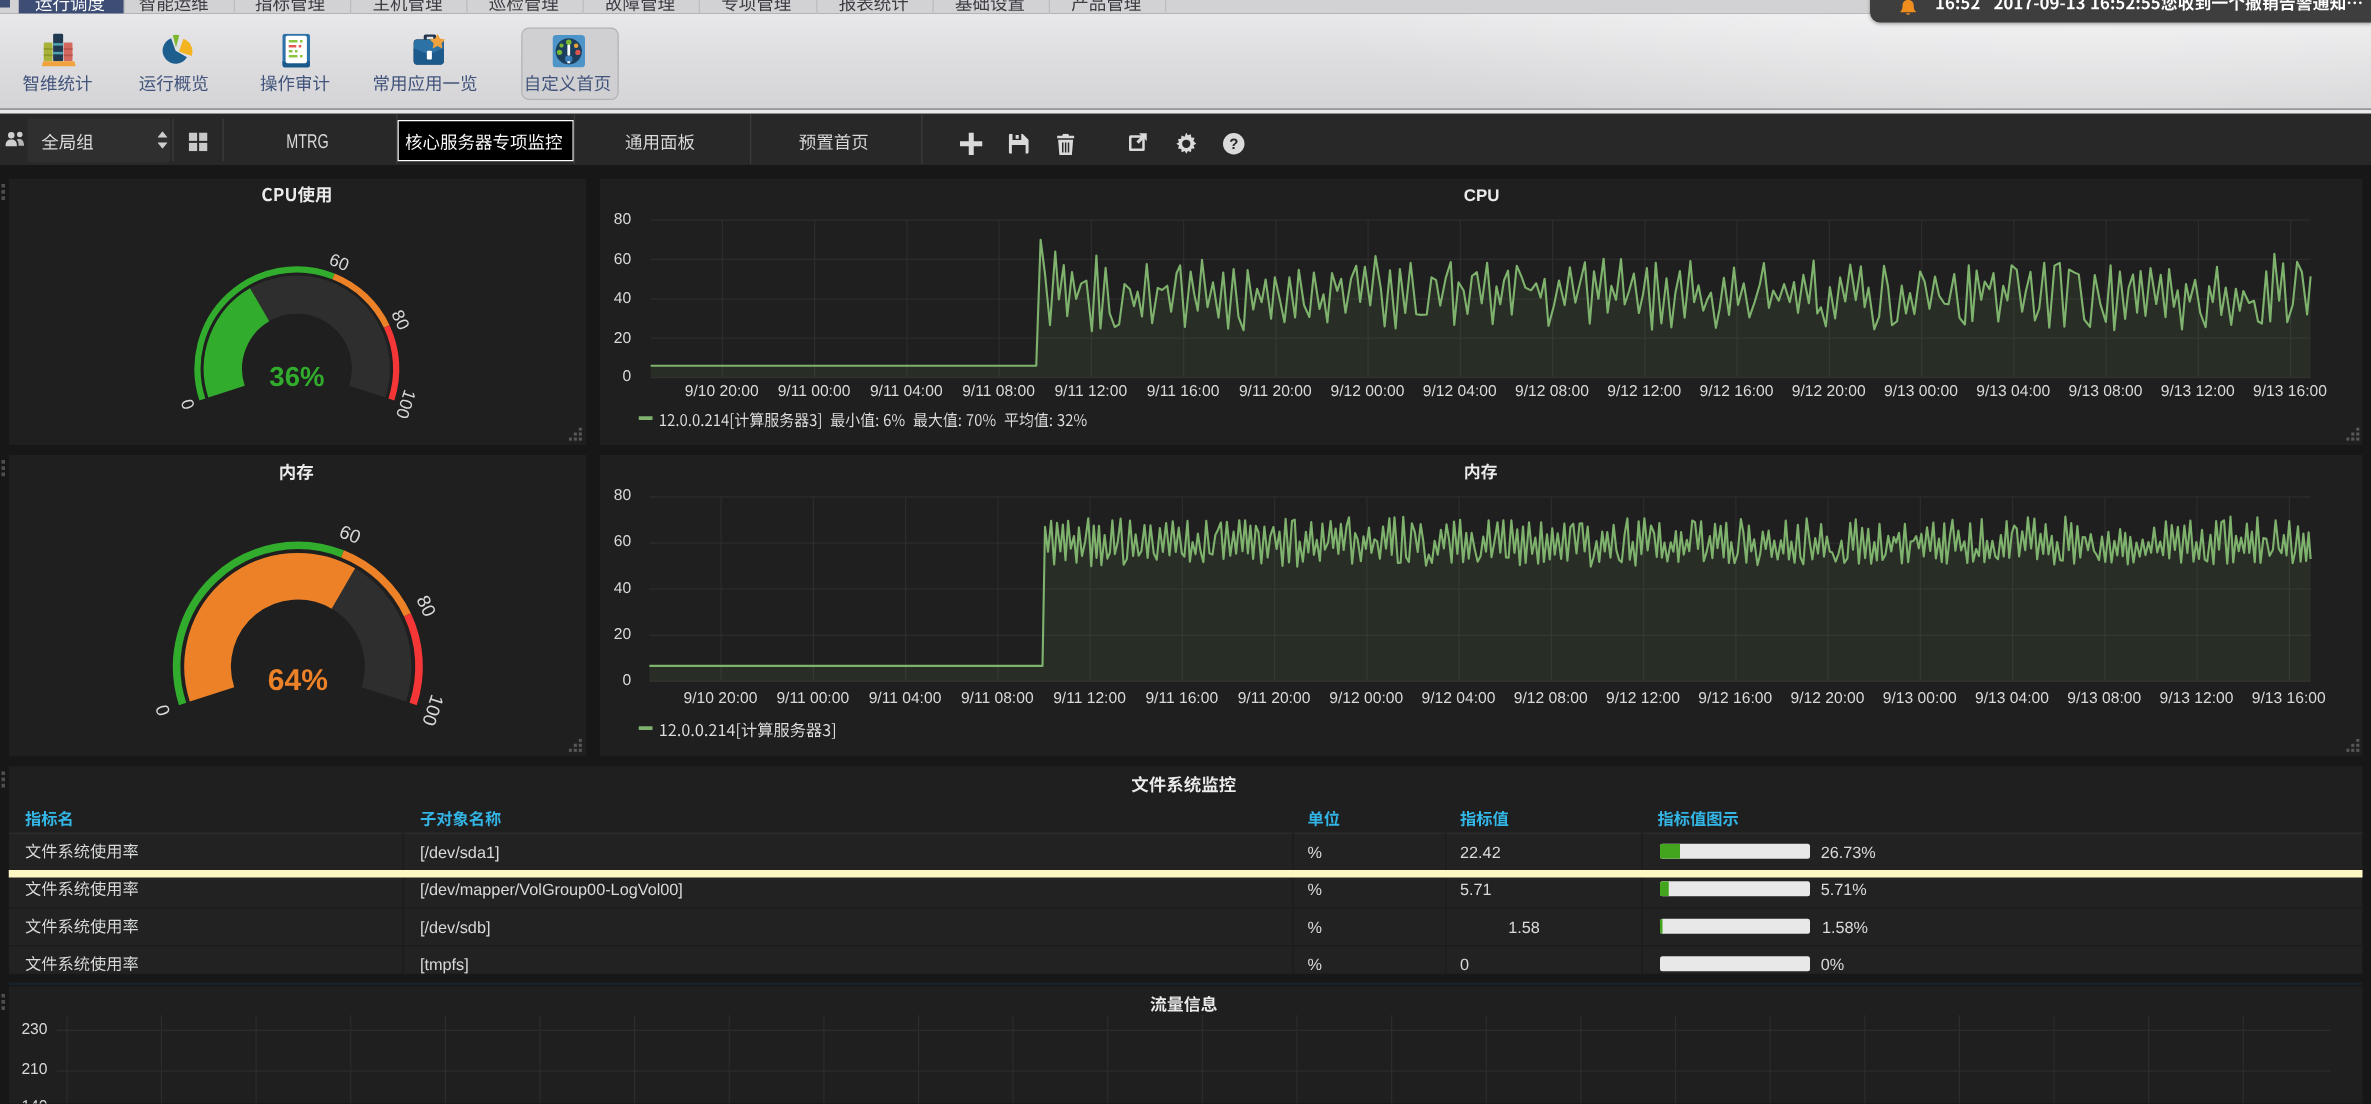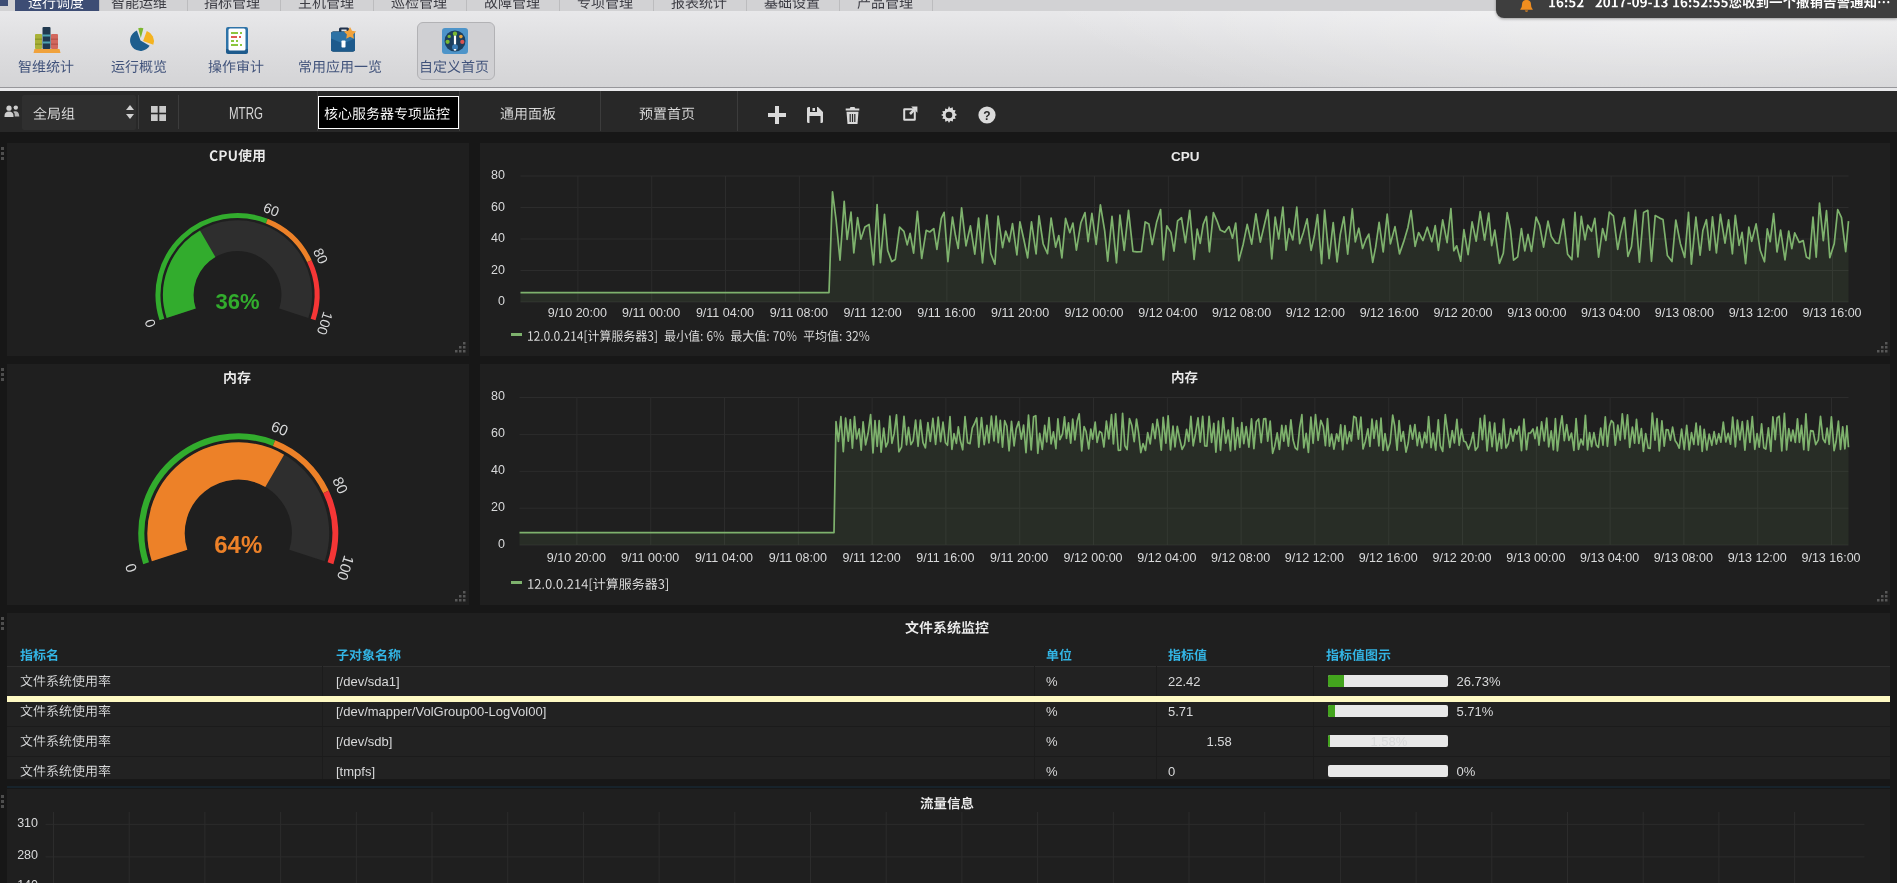--- a/index.html
+++ b/index.html
@@ -568,21 +568,21 @@
         <svg width="93" height="19" viewBox="0 0 93 19" style="display:block;overflow:visible">
           <path fill="#d8d9da" transform="translate(0 13.8)" d="M5.5 -10.7C5.9 -10.1 6.3 -9.2 6.5 -8.7L7.5 -9.0C7.4 -9.5 6.9 -10.4 6.5 -11.0ZM0.7 -8.6V-7.7H2.7C3.4 -5.7 4.5 -4.0 5.8 -2.6C4.4 -1.4 2.6 -0.5 0.5 0.1C0.7 0.3 1.0 0.8 1.1 1.0C3.2 0.3 5.1 -0.6 6.5 -1.9C8.0 -0.6 9.8 0.4 11.9 0.9C12.1 0.7 12.3 0.3 12.6 0.1C10.5 -0.5 8.7 -1.4 7.3 -2.6C8.6 -4.0 9.6 -5.6 10.3 -7.7H12.4V-8.6ZM6.6 -3.3C5.3 -4.5 4.4 -6.0 3.7 -7.7H9.2C8.6 -5.9 7.7 -4.5 6.6 -3.3Z M17.1 -4.4V-3.5H20.9V1.0H21.8V-3.5H25.4V-4.4H21.8V-7.3H24.8V-8.3H21.8V-10.8H20.9V-8.3H19.1C19.3 -8.8 19.4 -9.5 19.6 -10.1L18.6 -10.3C18.3 -8.6 17.8 -6.9 17.0 -5.8C17.3 -5.7 17.7 -5.5 17.8 -5.3C18.2 -5.9 18.5 -6.6 18.8 -7.3H20.9V-4.4ZM16.5 -10.9C15.8 -8.9 14.6 -7.0 13.4 -5.7C13.6 -5.5 13.9 -5.0 14.0 -4.7C14.4 -5.2 14.8 -5.7 15.2 -6.2V1.0H16.1V-7.8C16.6 -8.7 17.0 -9.6 17.4 -10.6Z M29.7 -2.9C29.0 -2.0 27.9 -1.0 26.9 -0.4C27.2 -0.2 27.6 0.1 27.8 0.3C28.8 -0.4 29.9 -1.5 30.7 -2.6ZM34.3 -2.5C35.3 -1.6 36.7 -0.4 37.3 0.3L38.2 -0.3C37.5 -1.0 36.1 -2.2 35.0 -3.0ZM34.6 -5.8C35.0 -5.5 35.3 -5.1 35.7 -4.7L30.0 -4.3C31.9 -5.3 33.9 -6.5 35.8 -8.0L35.1 -8.6C34.4 -8.0 33.7 -7.5 33.0 -7.1L29.8 -6.9C30.8 -7.6 31.7 -8.4 32.6 -9.3C34.3 -9.5 35.9 -9.7 37.1 -10.0L36.4 -10.8C34.3 -10.3 30.6 -9.9 27.4 -9.8C27.5 -9.6 27.6 -9.2 27.6 -8.9C28.8 -9.0 30.0 -9.1 31.2 -9.2C30.4 -8.3 29.4 -7.5 29.1 -7.3C28.7 -7.0 28.4 -6.8 28.1 -6.8C28.2 -6.5 28.4 -6.1 28.4 -5.9C28.7 -6.0 29.1 -6.1 31.7 -6.2C30.6 -5.5 29.6 -5.0 29.2 -4.8C28.4 -4.4 27.8 -4.1 27.4 -4.1C27.5 -3.8 27.6 -3.4 27.7 -3.2C28.0 -3.3 28.5 -3.4 32.1 -3.7V-0.3C32.1 -0.1 32.1 -0.1 31.9 -0.1C31.7 -0.0 30.9 -0.0 30.2 -0.1C30.3 0.2 30.5 0.6 30.5 0.9C31.5 0.9 32.1 0.9 32.6 0.7C33.0 0.6 33.1 0.3 33.1 -0.2V-3.7L36.3 -4.0C36.7 -3.5 37.0 -3.1 37.3 -2.8L38.0 -3.3C37.5 -4.1 36.4 -5.3 35.4 -6.2Z M48.1 -4.6V-0.5C48.1 0.5 48.3 0.8 49.2 0.8C49.4 0.8 50.2 0.8 50.3 0.8C51.2 0.8 51.4 0.3 51.5 -1.5C51.2 -1.5 50.8 -1.7 50.6 -1.9C50.6 -0.3 50.5 -0.1 50.2 -0.1C50.1 -0.1 49.5 -0.1 49.4 -0.1C49.1 -0.1 49.0 -0.1 49.0 -0.5V-4.6ZM45.6 -4.5C45.6 -2.0 45.3 -0.6 43.1 0.2C43.3 0.4 43.6 0.8 43.7 1.0C46.1 0.0 46.5 -1.6 46.6 -4.5ZM39.5 -0.7 39.8 0.3C40.9 -0.1 42.5 -0.6 43.9 -1.1L43.8 -1.9C42.2 -1.4 40.6 -1.0 39.5 -0.7ZM46.7 -10.7C47.0 -10.2 47.3 -9.5 47.4 -9.0H44.3V-8.2H46.6C46.0 -7.3 45.1 -6.1 44.9 -5.9C44.6 -5.6 44.3 -5.5 44.0 -5.5C44.1 -5.3 44.3 -4.8 44.4 -4.5C44.7 -4.7 45.3 -4.7 50.0 -5.2C50.2 -4.8 50.4 -4.5 50.5 -4.2L51.3 -4.7C50.9 -5.4 50.1 -6.7 49.4 -7.6L48.6 -7.2C48.9 -6.8 49.2 -6.4 49.5 -6.0L45.9 -5.7C46.5 -6.4 47.2 -7.4 47.8 -8.2H51.3V-9.0H47.6L48.4 -9.3C48.3 -9.7 47.9 -10.4 47.6 -10.9ZM39.8 -5.5C40.0 -5.6 40.3 -5.7 41.8 -5.9C41.3 -5.1 40.8 -4.4 40.5 -4.2C40.1 -3.7 39.8 -3.4 39.5 -3.3C39.6 -3.1 39.8 -2.6 39.9 -2.4C40.1 -2.5 40.6 -2.7 43.8 -3.4C43.8 -3.6 43.8 -4.0 43.8 -4.2L41.3 -3.8C42.3 -4.9 43.3 -6.3 44.1 -7.7L43.2 -8.2C43.0 -7.7 42.7 -7.2 42.4 -6.8L40.8 -6.6C41.6 -7.7 42.4 -9.2 43.0 -10.5L42.0 -11.0C41.5 -9.4 40.5 -7.7 40.2 -7.3C39.9 -6.9 39.7 -6.6 39.4 -6.5C39.6 -6.2 39.7 -5.7 39.8 -5.5Z M59.8 -10.9V-9.5H56.2V-8.6H59.8V-7.3H56.5V-3.7H59.7C59.6 -3.0 59.4 -2.3 59.0 -1.7C58.3 -2.2 57.8 -2.8 57.4 -3.4L56.5 -3.2C57.0 -2.3 57.7 -1.6 58.4 -1.1C57.8 -0.5 57.0 -0.1 55.7 0.3C55.9 0.5 56.2 0.9 56.3 1.1C57.6 0.7 58.6 0.1 59.2 -0.5C60.6 0.3 62.2 0.8 64.1 1.1C64.2 0.8 64.4 0.4 64.6 0.2C62.8 -0.0 61.1 -0.5 59.8 -1.2C60.3 -2.0 60.6 -2.8 60.7 -3.7H64.1V-7.3H60.7V-8.6H64.5V-9.5H60.7V-10.9ZM57.5 -6.5H59.8V-5.1L59.8 -4.5H57.5ZM60.7 -6.5H63.1V-4.5H60.7L60.7 -5.1ZM55.6 -10.9C54.8 -9.0 53.6 -7.0 52.3 -5.8C52.4 -5.6 52.7 -5.1 52.8 -4.8C53.3 -5.3 53.8 -5.9 54.2 -6.5V1.1H55.2V-8.0C55.7 -8.8 56.2 -9.7 56.5 -10.7Z M67.0 -10.0V-5.3C67.0 -3.5 66.9 -1.2 65.4 0.5C65.6 0.6 66.0 0.9 66.2 1.1C67.2 0.0 67.6 -1.5 67.8 -3.0H71.1V0.9H72.1V-3.0H75.6V-0.3C75.6 -0.1 75.5 0.0 75.2 0.0C75.0 0.1 74.1 0.1 73.2 0.0C73.3 0.3 73.5 0.7 73.5 1.0C74.7 1.0 75.5 1.0 75.9 0.8C76.4 0.7 76.5 0.4 76.5 -0.3V-10.0ZM68.0 -9.1H71.1V-7.0H68.0ZM75.6 -9.1V-7.0H72.1V-9.1ZM68.0 -6.1H71.1V-3.9H67.9C67.9 -4.4 68.0 -4.8 68.0 -5.3ZM75.6 -6.1V-3.9H72.1V-6.1Z M88.8 -8.4C88.3 -7.8 87.5 -7.1 86.9 -6.7L87.6 -6.2C88.2 -6.6 89.0 -7.3 89.6 -7.9ZM78.7 -4.4 79.2 -3.6C80.1 -4.0 81.1 -4.6 82.1 -5.1L82.0 -5.9C80.8 -5.3 79.5 -4.7 78.7 -4.4ZM79.1 -7.8C79.8 -7.3 80.7 -6.7 81.1 -6.3L81.8 -6.9C81.3 -7.3 80.5 -7.9 79.8 -8.3ZM86.8 -5.3C87.7 -4.8 88.8 -4.0 89.4 -3.5L90.1 -4.0C89.5 -4.6 88.4 -5.3 87.5 -5.8ZM78.7 -2.6V-1.7H84.0V1.0H85.0V-1.7H90.3V-2.6H85.0V-3.7H84.0V-2.6ZM83.7 -10.8C83.8 -10.5 84.1 -10.1 84.3 -9.8H78.9V-8.9H83.7C83.3 -8.2 82.9 -7.7 82.7 -7.5C82.5 -7.3 82.3 -7.1 82.1 -7.1C82.2 -6.9 82.3 -6.5 82.4 -6.3C82.6 -6.4 82.9 -6.4 84.4 -6.5C83.7 -5.9 83.2 -5.4 82.9 -5.2C82.5 -4.8 82.1 -4.6 81.9 -4.5C82.0 -4.3 82.1 -3.9 82.1 -3.7C82.4 -3.8 82.9 -3.9 86.3 -4.2C86.4 -4.0 86.6 -3.7 86.6 -3.5L87.4 -3.9C87.1 -4.5 86.5 -5.4 85.9 -6.1L85.2 -5.8C85.4 -5.5 85.6 -5.2 85.8 -4.9L83.5 -4.7C84.6 -5.6 85.8 -6.8 86.8 -8.0L86.0 -8.4C85.8 -8.1 85.4 -7.7 85.2 -7.4L83.5 -7.3C83.9 -7.7 84.3 -8.3 84.7 -8.9H90.2V-9.8H85.4C85.2 -10.1 84.9 -10.6 84.6 -11.0Z"></path>
         </svg>
       </div>
 <div class="lt" style="left:329.5px;top:8px;font-size:13px">[/dev/sdb]</div>
 <div class="lt" style="left:1039.5px;top:8px;font-size:13px">%</div>
 <div class="lt" style="left:1200px;top:8px;font-size:13px">1.58</div>
 <div style="position:absolute;left:1321.5px;top:8.5px;width:120px;height:12.5px;background:#e8e8e8;border-radius:2px;overflow:hidden">
         <div style="position:absolute;left:0;top:0;width:1.9px;height:12.5px;background:#43a41d"></div>
       </div>
-<div class="lt" style="left:1364px;top:8px;font-size:13px">1.58%</div>
+<div class="lt" style="left:1451px;top:8px;font-size:13px">1.58%</div>
 </div>
 <div style="position:absolute;left:6.5px;top:756px;width:1883.5px;height:23px;background:rgba(255,255,255,0.015);border-bottom:1px solid #181818;overflow:hidden">
 <div style="position:absolute;left:13.5px;top:6px;">
         <svg width="93" height="19" viewBox="0 0 93 19" style="display:block;overflow:visible">
           <path fill="#d8d9da" transform="translate(0 13.8)" d="M5.5 -10.7C5.9 -10.1 6.3 -9.2 6.5 -8.7L7.5 -9.0C7.4 -9.5 6.9 -10.4 6.5 -11.0ZM0.7 -8.6V-7.7H2.7C3.4 -5.7 4.5 -4.0 5.8 -2.6C4.4 -1.4 2.6 -0.5 0.5 0.1C0.7 0.3 1.0 0.8 1.1 1.0C3.2 0.3 5.1 -0.6 6.5 -1.9C8.0 -0.6 9.8 0.4 11.9 0.9C12.1 0.7 12.3 0.3 12.6 0.1C10.5 -0.5 8.7 -1.4 7.3 -2.6C8.6 -4.0 9.6 -5.6 10.3 -7.7H12.4V-8.6ZM6.6 -3.3C5.3 -4.5 4.4 -6.0 3.7 -7.7H9.2C8.6 -5.9 7.7 -4.5 6.6 -3.3Z M17.1 -4.4V-3.5H20.9V1.0H21.8V-3.5H25.4V-4.4H21.8V-7.3H24.8V-8.3H21.8V-10.8H20.9V-8.3H19.1C19.3 -8.8 19.4 -9.5 19.6 -10.1L18.6 -10.3C18.3 -8.6 17.8 -6.9 17.0 -5.8C17.3 -5.7 17.7 -5.5 17.8 -5.3C18.2 -5.9 18.5 -6.6 18.8 -7.3H20.9V-4.4ZM16.5 -10.9C15.8 -8.9 14.6 -7.0 13.4 -5.7C13.6 -5.5 13.9 -5.0 14.0 -4.7C14.4 -5.2 14.8 -5.7 15.2 -6.2V1.0H16.1V-7.8C16.6 -8.7 17.0 -9.6 17.4 -10.6Z M29.7 -2.9C29.0 -2.0 27.9 -1.0 26.9 -0.4C27.2 -0.2 27.6 0.1 27.8 0.3C28.8 -0.4 29.9 -1.5 30.7 -2.6ZM34.3 -2.5C35.3 -1.6 36.7 -0.4 37.3 0.3L38.2 -0.3C37.5 -1.0 36.1 -2.2 35.0 -3.0ZM34.6 -5.8C35.0 -5.5 35.3 -5.1 35.7 -4.7L30.0 -4.3C31.9 -5.3 33.9 -6.5 35.8 -8.0L35.1 -8.6C34.4 -8.0 33.7 -7.5 33.0 -7.1L29.8 -6.9C30.8 -7.6 31.7 -8.4 32.6 -9.3C34.3 -9.5 35.9 -9.7 37.1 -10.0L36.4 -10.8C34.3 -10.3 30.6 -9.9 27.4 -9.8C27.5 -9.6 27.6 -9.2 27.6 -8.9C28.8 -9.0 30.0 -9.1 31.2 -9.2C30.4 -8.3 29.4 -7.5 29.1 -7.3C28.7 -7.0 28.4 -6.8 28.1 -6.8C28.2 -6.5 28.4 -6.1 28.4 -5.9C28.7 -6.0 29.1 -6.1 31.7 -6.2C30.6 -5.5 29.6 -5.0 29.2 -4.8C28.4 -4.4 27.8 -4.1 27.4 -4.1C27.5 -3.8 27.6 -3.4 27.7 -3.2C28.0 -3.3 28.5 -3.4 32.1 -3.7V-0.3C32.1 -0.1 32.1 -0.1 31.9 -0.1C31.7 -0.0 30.9 -0.0 30.2 -0.1C30.3 0.2 30.5 0.6 30.5 0.9C31.5 0.9 32.1 0.9 32.6 0.7C33.0 0.6 33.1 0.3 33.1 -0.2V-3.7L36.3 -4.0C36.7 -3.5 37.0 -3.1 37.3 -2.8L38.0 -3.3C37.5 -4.1 36.4 -5.3 35.4 -6.2Z M48.1 -4.6V-0.5C48.1 0.5 48.3 0.8 49.2 0.8C49.4 0.8 50.2 0.8 50.3 0.8C51.2 0.8 51.4 0.3 51.5 -1.5C51.2 -1.5 50.8 -1.7 50.6 -1.9C50.6 -0.3 50.5 -0.1 50.2 -0.1C50.1 -0.1 49.5 -0.1 49.4 -0.1C49.1 -0.1 49.0 -0.1 49.0 -0.5V-4.6ZM45.6 -4.5C45.6 -2.0 45.3 -0.6 43.1 0.2C43.3 0.4 43.6 0.8 43.7 1.0C46.1 0.0 46.5 -1.6 46.6 -4.5ZM39.5 -0.7 39.8 0.3C40.9 -0.1 42.5 -0.6 43.9 -1.1L43.8 -1.9C42.2 -1.4 40.6 -1.0 39.5 -0.7ZM46.7 -10.7C47.0 -10.2 47.3 -9.5 47.4 -9.0H44.3V-8.2H46.6C46.0 -7.3 45.1 -6.1 44.9 -5.9C44.6 -5.6 44.3 -5.5 44.0 -5.5C44.1 -5.3 44.3 -4.8 44.4 -4.5C44.7 -4.7 45.3 -4.7 50.0 -5.2C50.2 -4.8 50.4 -4.5 50.5 -4.2L51.3 -4.7C50.9 -5.4 50.1 -6.7 49.4 -7.6L48.6 -7.2C48.9 -6.8 49.2 -6.4 49.5 -6.0L45.9 -5.7C46.5 -6.4 47.2 -7.4 47.8 -8.2H51.3V-9.0H47.6L48.4 -9.3C48.3 -9.7 47.9 -10.4 47.6 -10.9ZM39.8 -5.5C40.0 -5.6 40.3 -5.7 41.8 -5.9C41.3 -5.1 40.8 -4.4 40.5 -4.2C40.1 -3.7 39.8 -3.4 39.5 -3.3C39.6 -3.1 39.8 -2.6 39.9 -2.4C40.1 -2.5 40.6 -2.7 43.8 -3.4C43.8 -3.6 43.8 -4.0 43.8 -4.2L41.3 -3.8C42.3 -4.9 43.3 -6.3 44.1 -7.7L43.2 -8.2C43.0 -7.7 42.7 -7.2 42.4 -6.8L40.8 -6.6C41.6 -7.7 42.4 -9.2 43.0 -10.5L42.0 -11.0C41.5 -9.4 40.5 -7.7 40.2 -7.3C39.9 -6.9 39.7 -6.6 39.4 -6.5C39.6 -6.2 39.7 -5.7 39.8 -5.5Z M59.8 -10.9V-9.5H56.2V-8.6H59.8V-7.3H56.5V-3.7H59.7C59.6 -3.0 59.4 -2.3 59.0 -1.7C58.3 -2.2 57.8 -2.8 57.4 -3.4L56.5 -3.2C57.0 -2.3 57.7 -1.6 58.4 -1.1C57.8 -0.5 57.0 -0.1 55.7 0.3C55.9 0.5 56.2 0.9 56.3 1.1C57.6 0.7 58.6 0.1 59.2 -0.5C60.6 0.3 62.2 0.8 64.1 1.1C64.2 0.8 64.4 0.4 64.6 0.2C62.8 -0.0 61.1 -0.5 59.8 -1.2C60.3 -2.0 60.6 -2.8 60.7 -3.7H64.1V-7.3H60.7V-8.6H64.5V-9.5H60.7V-10.9ZM57.5 -6.5H59.8V-5.1L59.8 -4.5H57.5ZM60.7 -6.5H63.1V-4.5H60.7L60.7 -5.1ZM55.6 -10.9C54.8 -9.0 53.6 -7.0 52.3 -5.8C52.4 -5.6 52.7 -5.1 52.8 -4.8C53.3 -5.3 53.8 -5.9 54.2 -6.5V1.1H55.2V-8.0C55.7 -8.8 56.2 -9.7 56.5 -10.7Z M67.0 -10.0V-5.3C67.0 -3.5 66.9 -1.2 65.4 0.5C65.6 0.6 66.0 0.9 66.2 1.1C67.2 0.0 67.6 -1.5 67.8 -3.0H71.1V0.9H72.1V-3.0H75.6V-0.3C75.6 -0.1 75.5 0.0 75.2 0.0C75.0 0.1 74.1 0.1 73.2 0.0C73.3 0.3 73.5 0.7 73.5 1.0C74.7 1.0 75.5 1.0 75.9 0.8C76.4 0.7 76.5 0.4 76.5 -0.3V-10.0ZM68.0 -9.1H71.1V-7.0H68.0ZM75.6 -9.1V-7.0H72.1V-9.1ZM68.0 -6.1H71.1V-3.9H67.9C67.9 -4.4 68.0 -4.8 68.0 -5.3ZM75.6 -6.1V-3.9H72.1V-6.1Z M88.8 -8.4C88.3 -7.8 87.5 -7.1 86.9 -6.7L87.6 -6.2C88.2 -6.6 89.0 -7.3 89.6 -7.9ZM78.7 -4.4 79.2 -3.6C80.1 -4.0 81.1 -4.6 82.1 -5.1L82.0 -5.9C80.8 -5.3 79.5 -4.7 78.7 -4.4ZM79.1 -7.8C79.8 -7.3 80.7 -6.7 81.1 -6.3L81.8 -6.9C81.3 -7.3 80.5 -7.9 79.8 -8.3ZM86.8 -5.3C87.7 -4.8 88.8 -4.0 89.4 -3.5L90.1 -4.0C89.5 -4.6 88.4 -5.3 87.5 -5.8ZM78.7 -2.6V-1.7H84.0V1.0H85.0V-1.7H90.3V-2.6H85.0V-3.7H84.0V-2.6ZM83.7 -10.8C83.8 -10.5 84.1 -10.1 84.3 -9.8H78.9V-8.9H83.7C83.3 -8.2 82.9 -7.7 82.7 -7.5C82.5 -7.3 82.3 -7.1 82.1 -7.1C82.2 -6.9 82.3 -6.5 82.4 -6.3C82.6 -6.4 82.9 -6.4 84.4 -6.5C83.7 -5.9 83.2 -5.4 82.9 -5.2C82.5 -4.8 82.1 -4.6 81.9 -4.5C82.0 -4.3 82.1 -3.9 82.1 -3.7C82.4 -3.8 82.9 -3.9 86.3 -4.2C86.4 -4.0 86.6 -3.7 86.6 -3.5L87.4 -3.9C87.1 -4.5 86.5 -5.4 85.9 -6.1L85.2 -5.8C85.4 -5.5 85.6 -5.2 85.8 -4.9L83.5 -4.7C84.6 -5.6 85.8 -6.8 86.8 -8.0L86.0 -8.4C85.8 -8.1 85.4 -7.7 85.2 -7.4L83.5 -7.3C83.9 -7.7 84.3 -8.3 84.7 -8.9H90.2V-9.8H85.4C85.2 -10.1 84.9 -10.6 84.6 -11.0Z"></path>
         </svg>
       </div>
 <div class="lt" style="left:329.5px;top:8px;font-size:13px">[tmpfs]</div>
 <div class="lt" style="left:1039.5px;top:8px;font-size:13px">%</div>
 <div class="lt" style="left:1161.5px;top:8px;font-size:13px">0</div>
@@ -619,15 +619,15 @@
         <line x1="1257.7" y1="23" x2="1257.7" y2="94.5" stroke="#2c2c2c" stroke-width="1"></line>
         <line x1="1333.4" y1="23" x2="1333.4" y2="94.5" stroke="#2c2c2c" stroke-width="1"></line>
         <line x1="1409.1" y1="23" x2="1409.1" y2="94.5" stroke="#2c2c2c" stroke-width="1"></line>
         <line x1="1484.8" y1="23" x2="1484.8" y2="94.5" stroke="#2c2c2c" stroke-width="1"></line>
         <line x1="1560.5" y1="23" x2="1560.5" y2="94.5" stroke="#2c2c2c" stroke-width="1"></line>
         <line x1="1636.2" y1="23" x2="1636.2" y2="94.5" stroke="#2c2c2c" stroke-width="1"></line>
         <line x1="1711.9" y1="23" x2="1711.9" y2="94.5" stroke="#2c2c2c" stroke-width="1"></line>
         <line x1="1787.6" y1="23" x2="1787.6" y2="94.5" stroke="#2c2c2c" stroke-width="1"></line>
       </svg>
     </div>
-<div class="lt" style="left:5px;top:815.8px;width:33px;text-align:right;font-size:12.5px">310</div>
-<div class="lt" style="left:5px;top:848.4px;width:33px;text-align:right;font-size:12.5px">280</div>
+<div class="lt" style="left:5px;top:815.8px;width:33px;text-align:right;font-size:12.5px">230</div>
+<div class="lt" style="left:5px;top:848.4px;width:33px;text-align:right;font-size:12.5px">210</div>
 <div class="lt" style="left:5px;top:877.5px;width:33px;text-align:right;font-size:12.5px">140</div>
 </div>
 </body></html>

